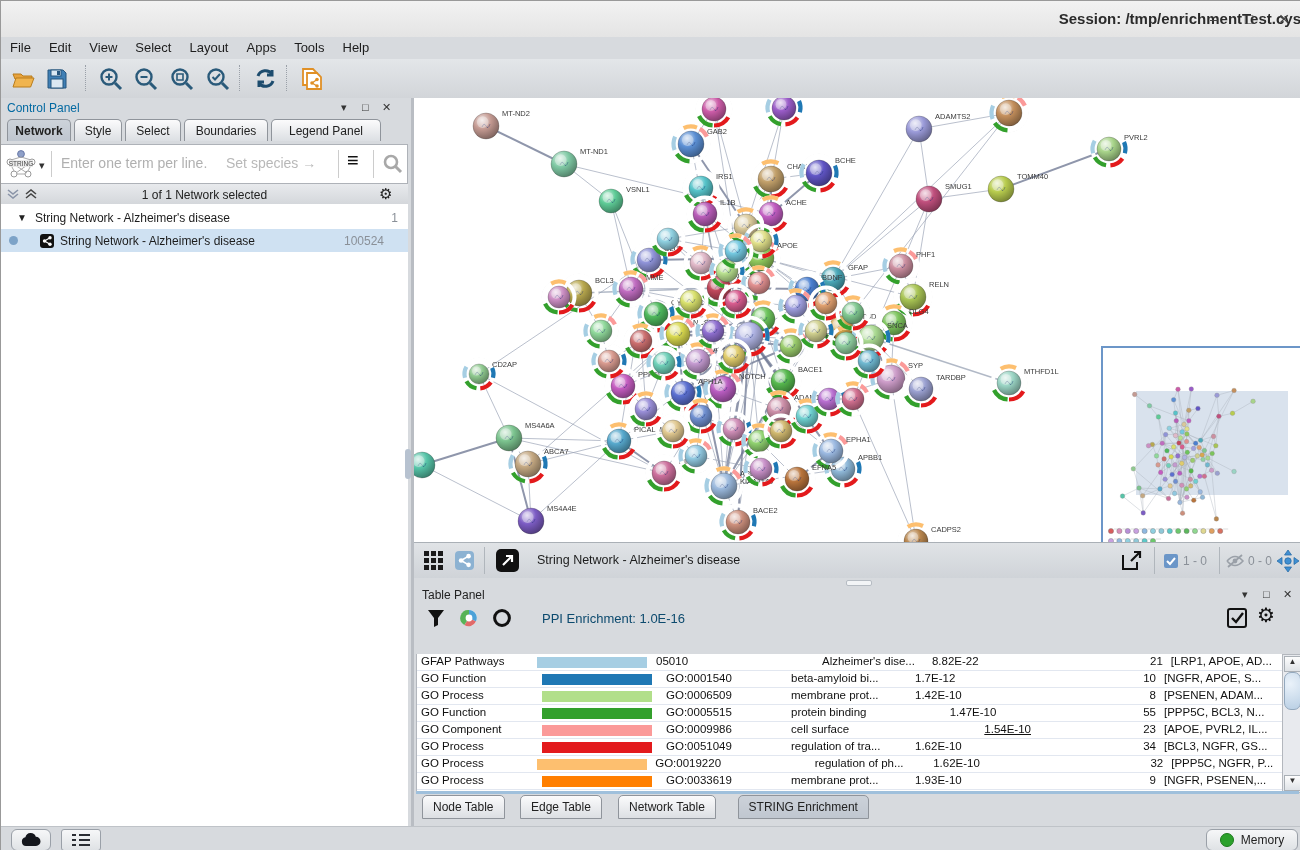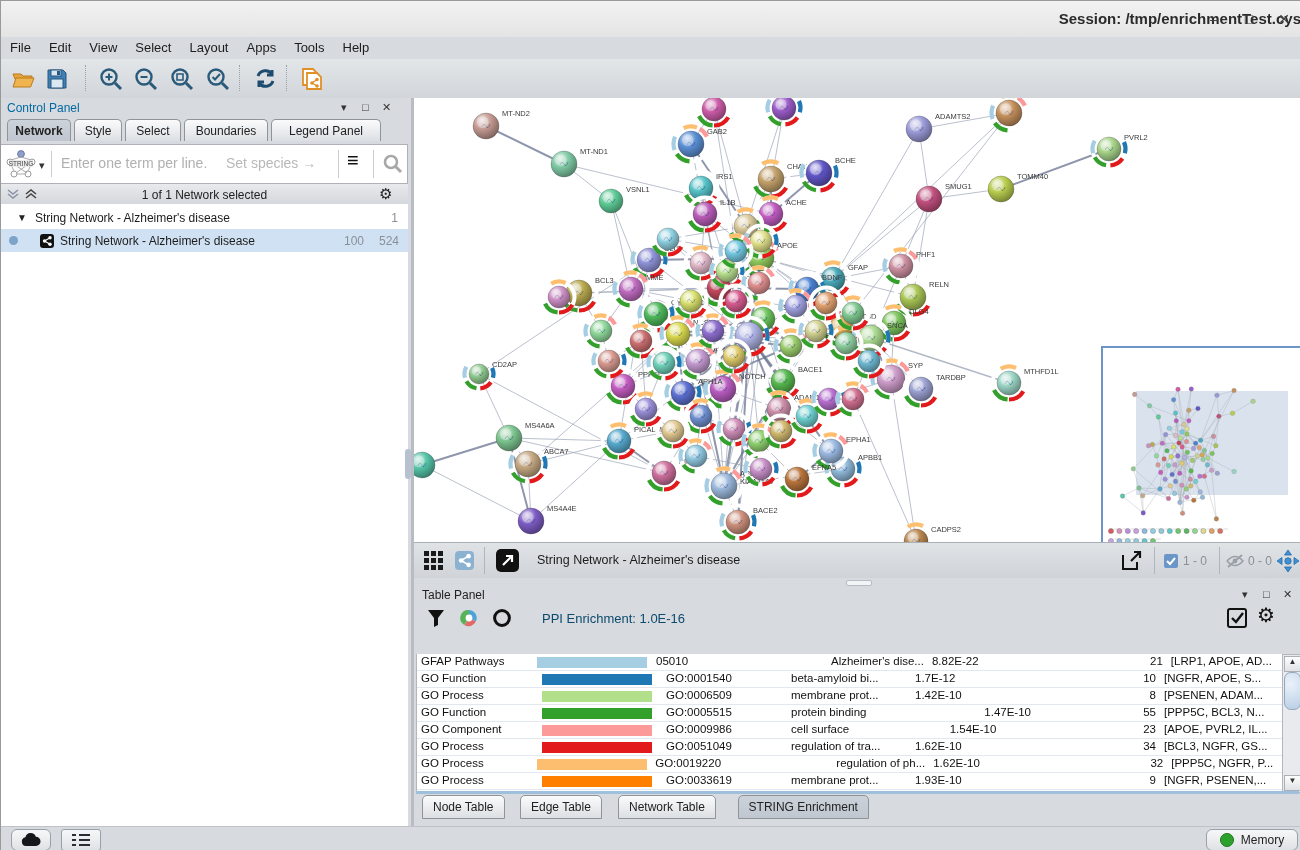--- a/index.html
+++ b/index.html
@@ -190,21 +190,21 @@
         <span style="margin-left:8px;width:9px;height:9px;border-radius:50%;background:#7da3c8;display:inline-block;"></span>
         <svg style="margin-left:22px;" width="14" height="14" viewBox="0 0 14 14">
             <rect x="0" y="0" width="14" height="14" rx="3" fill="#111"></rect>
             <circle cx="4.5" cy="7" r="1.7" fill="#fff"></circle>
             <circle cx="10" cy="3.8" r="1.7" fill="#fff"></circle>
             <circle cx="10" cy="10.2" r="1.7" fill="#fff"></circle>
             <path d="M4.5 7 L10 3.8 M4.5 7 L10 10.2" stroke="#fff" stroke-width="1.2"></path>
           </svg>
         <span style="margin-left:6px;">String Network - Alzheimer's disease</span>
         <span class="grayc" style="position:absolute;right:44px;">100</span>
-        <span class="grayc" style="position:absolute;right:9px;margin-left:20px;">524</span>
+        <span class="grayc" style="position:absolute;right:24px;margin-left:20px;">524</span>
       </div>
     </div>
   <div class="cp-tab active" style="left: 6px; width: 64px; box-sizing: border-box;">Network</div>
       <div class="cp-tab" style="left: 73px; width: 48px; box-sizing: border-box;">Style</div>
       <div class="cp-tab" style="left: 124px; width: 56px; box-sizing: border-box;">Select</div>
       <div class="cp-tab" style="left: 183px; width: 84px; box-sizing: border-box;">Boundaries</div>
       <div class="cp-tab" style="left: 270px; width: 110px; box-sizing: border-box;">Legend Panel</div>
     </div>
 
   <div id="netview" class="abs">
@@ -2160,21 +2160,21 @@
       <div class="abs" style="left:843px;top:0px;font-size:20px;color:#111;">⚙</div>
     </div>
 
     <div id="tbl-body" class="abs">
         <div class="tr">
           <div class="td" style="width: 121px; text-align: left;">GFAP Pathways</div>
           <div class="td" style="width: 124px; text-align: left;">
             <div style="margin-top: 2px; width: 110px; height: 11px; background: rgb(166, 206, 227);"></div>
           </div>
           <div class="td" style="width: 125px; text-align: left;">05010</div>
-          <div class="td" style="width: 124px; text-align: right; margin-left: 37px;">Alzheimer's dise...</div>
+          <div class="td" style="width: 124px; text-align: center; margin-left: 37px;">Alzheimer's dise...</div>
           <div class="td" style="width: 124px; text-align: left;">8.82E-22</div>
           <div class="td" style="width: 125px; text-align: right;">21</div>
           <div class="td" style="width: 120px; text-align: left;">[LRP1, APOE, AD...</div>
         </div>
         <div class="tr">
           <div class="td" style="width: 121px; text-align: left;">GO Function</div>
           <div class="td" style="width: 124px; text-align: left;">
             <div style="margin-top: 2px; width: 110px; height: 11px; background: rgb(31, 120, 180);"></div>
           </div>
           <div class="td" style="width: 125px; text-align: left;">GO:0001540</div>
@@ -2194,53 +2194,53 @@
           <div class="td" style="width: 125px; text-align: right;">8</div>
           <div class="td" style="width: 120px; text-align: left;">[PSENEN, ADAM...</div>
         </div>
         <div class="tr">
           <div class="td" style="width: 121px; text-align: left;">GO Function</div>
           <div class="td" style="width: 124px; text-align: left;">
             <div style="margin-top: 2px; width: 110px; height: 11px; background: rgb(51, 160, 44);"></div>
           </div>
           <div class="td" style="width: 125px; text-align: left;">GO:0005515</div>
           <div class="td" style="width: 124px; text-align: left;">protein binding</div>
-          <div class="td" style="width: 124px; text-align: right;">1.47E-10</div>
+          <div class="td" style="width: 124px; text-align: center;">1.47E-10</div>
           <div class="td" style="width: 125px; text-align: right;">55</div>
           <div class="td" style="width: 120px; text-align: left;">[PPP5C, BCL3, N...</div>
         </div>
         <div class="tr">
           <div class="td" style="width: 121px; text-align: left;">GO Component</div>
           <div class="td" style="width: 124px; text-align: left;">
             <div style="margin-top: 2px; width: 110px; height: 11px; background: rgb(251, 154, 153);"></div>
           </div>
           <div class="td" style="width: 125px; text-align: left;">GO:0009986</div>
           <div class="td" style="width: 124px; text-align: left;">cell surface</div>
-          <div class="td" style="width: 124px; text-align: center;">1.54E-10</div>
+          <div class="td" style="width: 124px; text-align: right; text-decoration: underline;">1.54E-10</div>
           <div class="td" style="width: 125px; text-align: right;">23</div>
           <div class="td" style="width: 120px; text-align: left;">[APOE, PVRL2, IL...</div>
         </div>
         <div class="tr">
           <div class="td" style="width: 121px; text-align: left;">GO Process</div>
           <div class="td" style="width: 124px; text-align: left;">
             <div style="margin-top: 2px; width: 110px; height: 11px; background: rgb(227, 26, 28);"></div>
           </div>
           <div class="td" style="width: 125px; text-align: left;">GO:0051049</div>
           <div class="td" style="width: 124px; text-align: left;">regulation of tra...</div>
           <div class="td" style="width: 124px; text-align: left;">1.62E-10</div>
           <div class="td" style="width: 125px; text-align: right;">34</div>
           <div class="td" style="width: 120px; text-align: left;">[BCL3, NGFR, GS...</div>
         </div>
         <div class="tr">
           <div class="td" style="width: 121px; text-align: left;">GO Process</div>
           <div class="td" style="width: 124px; text-align: left;">
             <div style="margin-top: 2px; width: 110px; height: 11px; background: rgb(253, 191, 111);"></div>
           </div>
           <div class="td" style="width: 125px; text-align: left;">GO:0019220</div>
-          <div class="td" style="width: 124px; text-align: right; margin-left: 40px;">regulation of ph...</div>
+          <div class="td" style="width: 124px; text-align: left; margin-left: 40px;">regulation of ph...</div>
           <div class="td" style="width: 124px; text-align: left;">1.62E-10</div>
           <div class="td" style="width: 125px; text-align: right;">32</div>
           <div class="td" style="width: 120px; text-align: left;">[PPP5C, NGFR, P...</div>
         </div>
         <div class="tr">
           <div class="td" style="width: 121px; text-align: left;">GO Process</div>
           <div class="td" style="width: 124px; text-align: left;">
             <div style="margin-top: 2px; width: 110px; height: 11px; background: rgb(255, 127, 0);"></div>
           </div>
           <div class="td" style="width: 125px; text-align: left;">GO:0033619</div>

